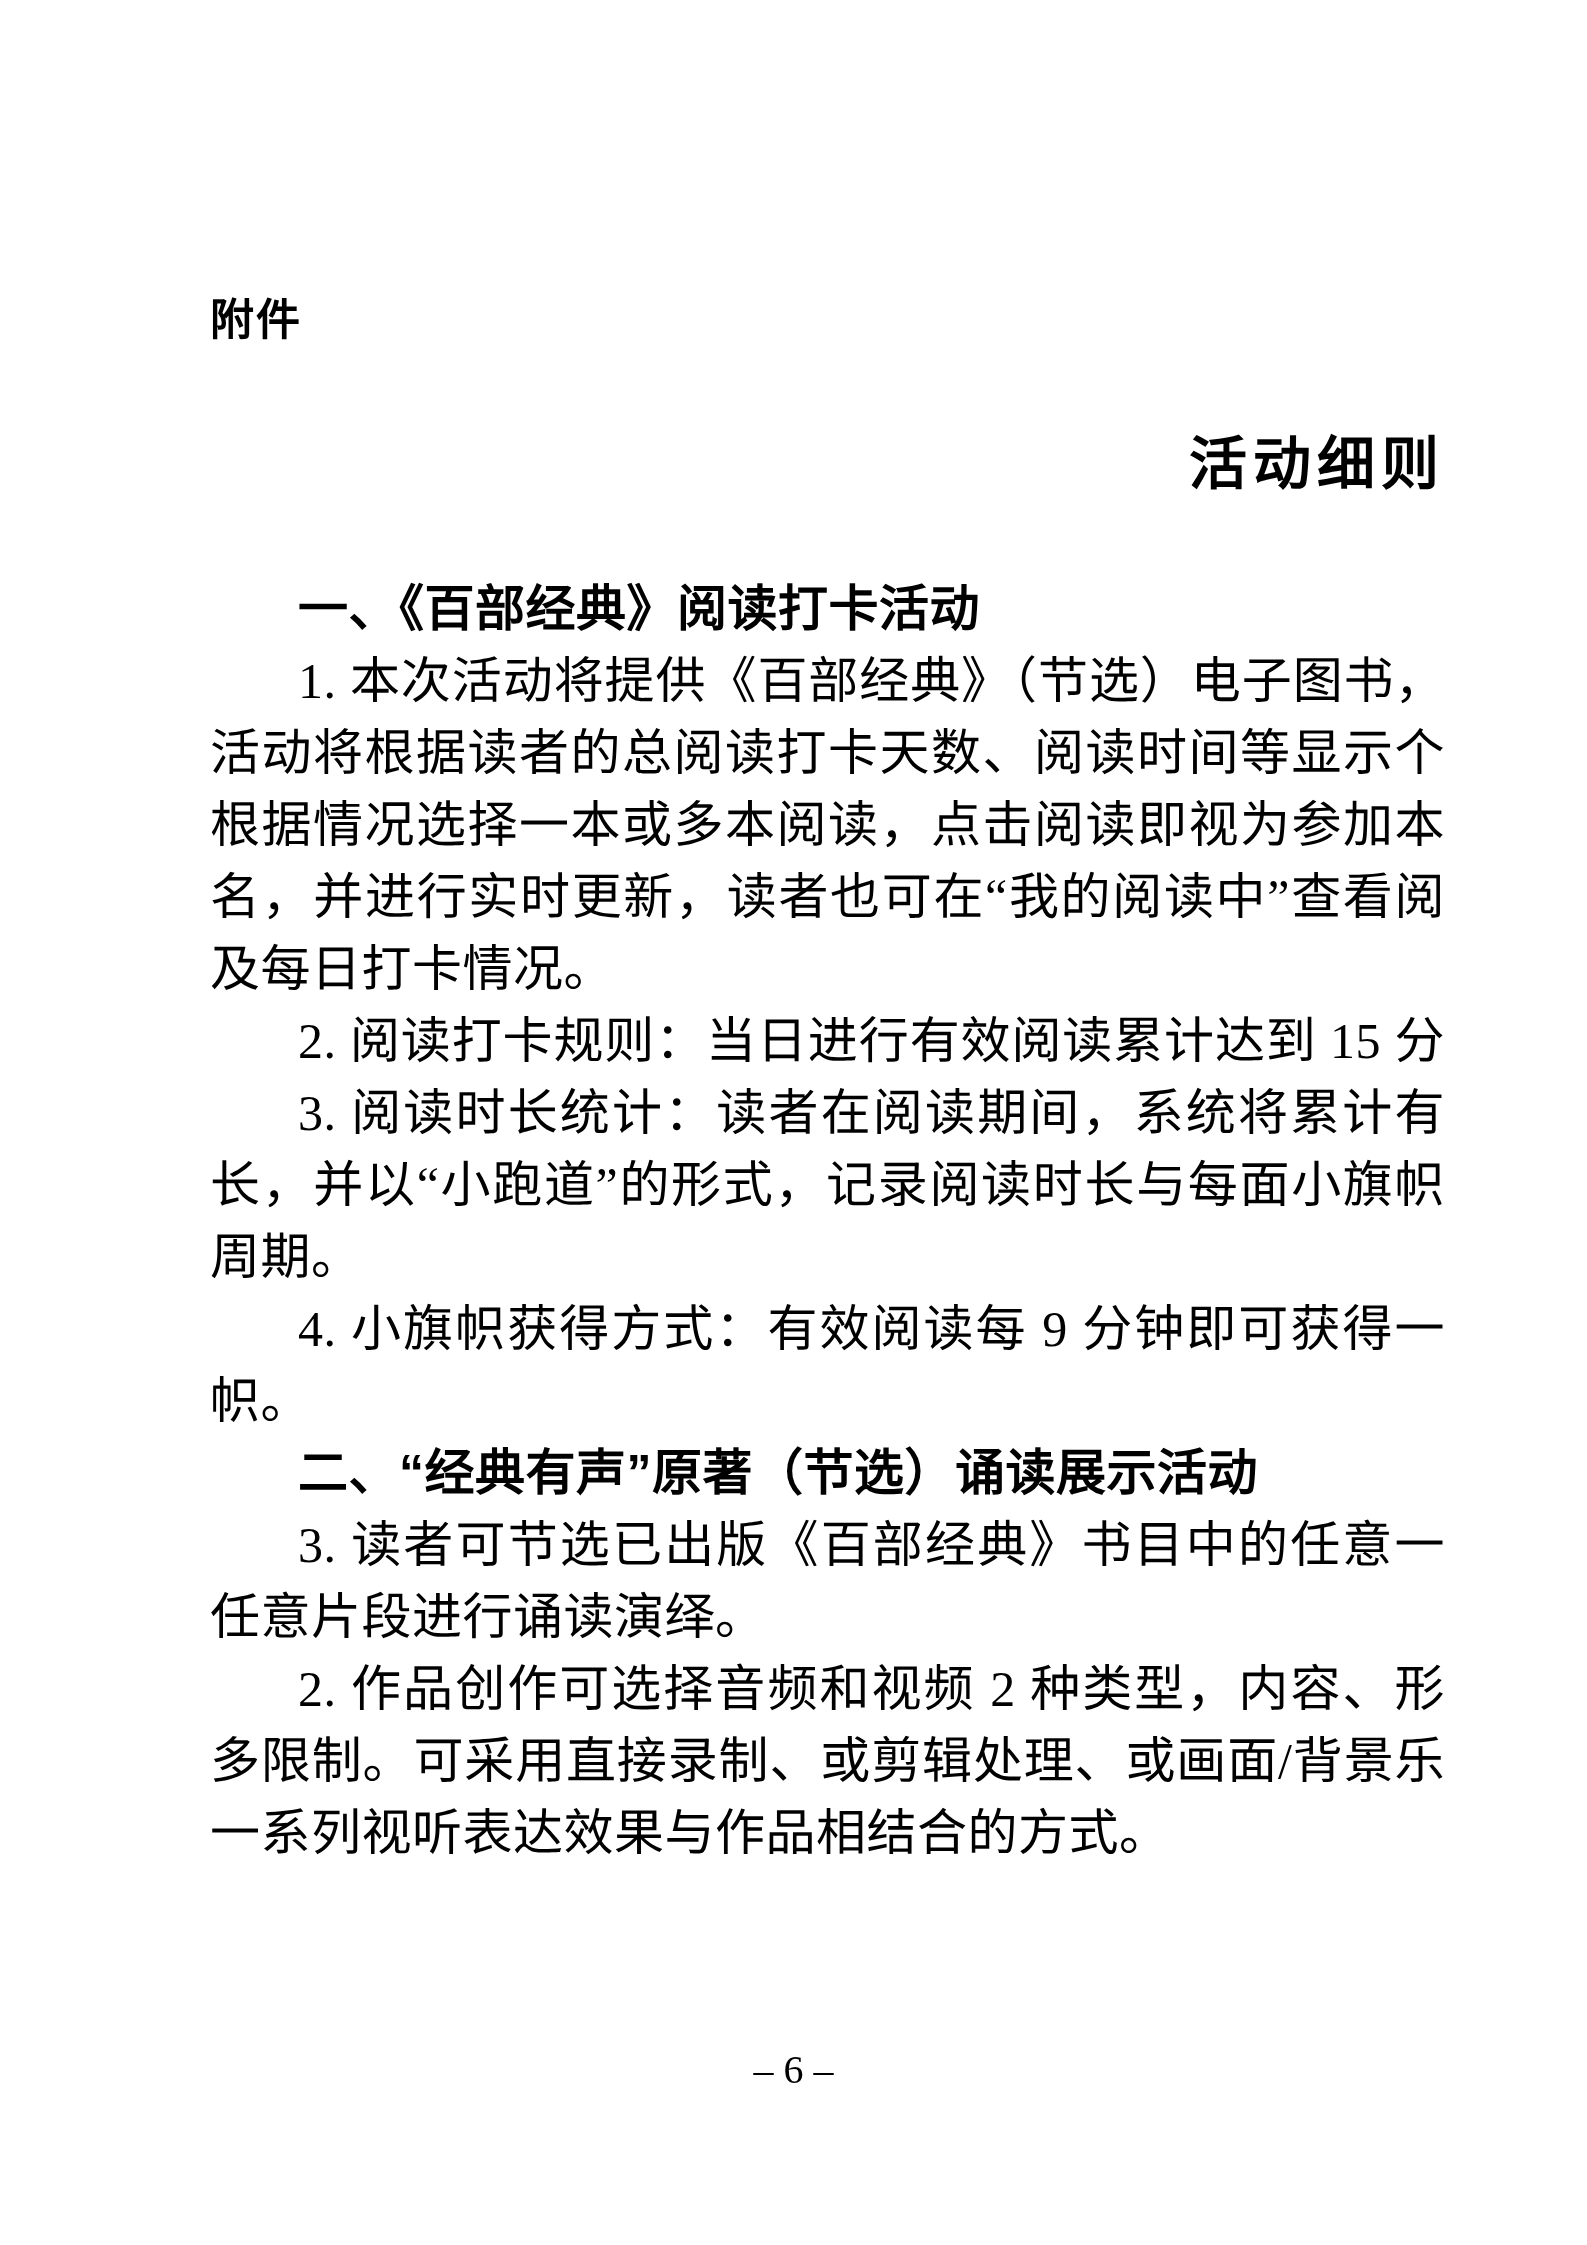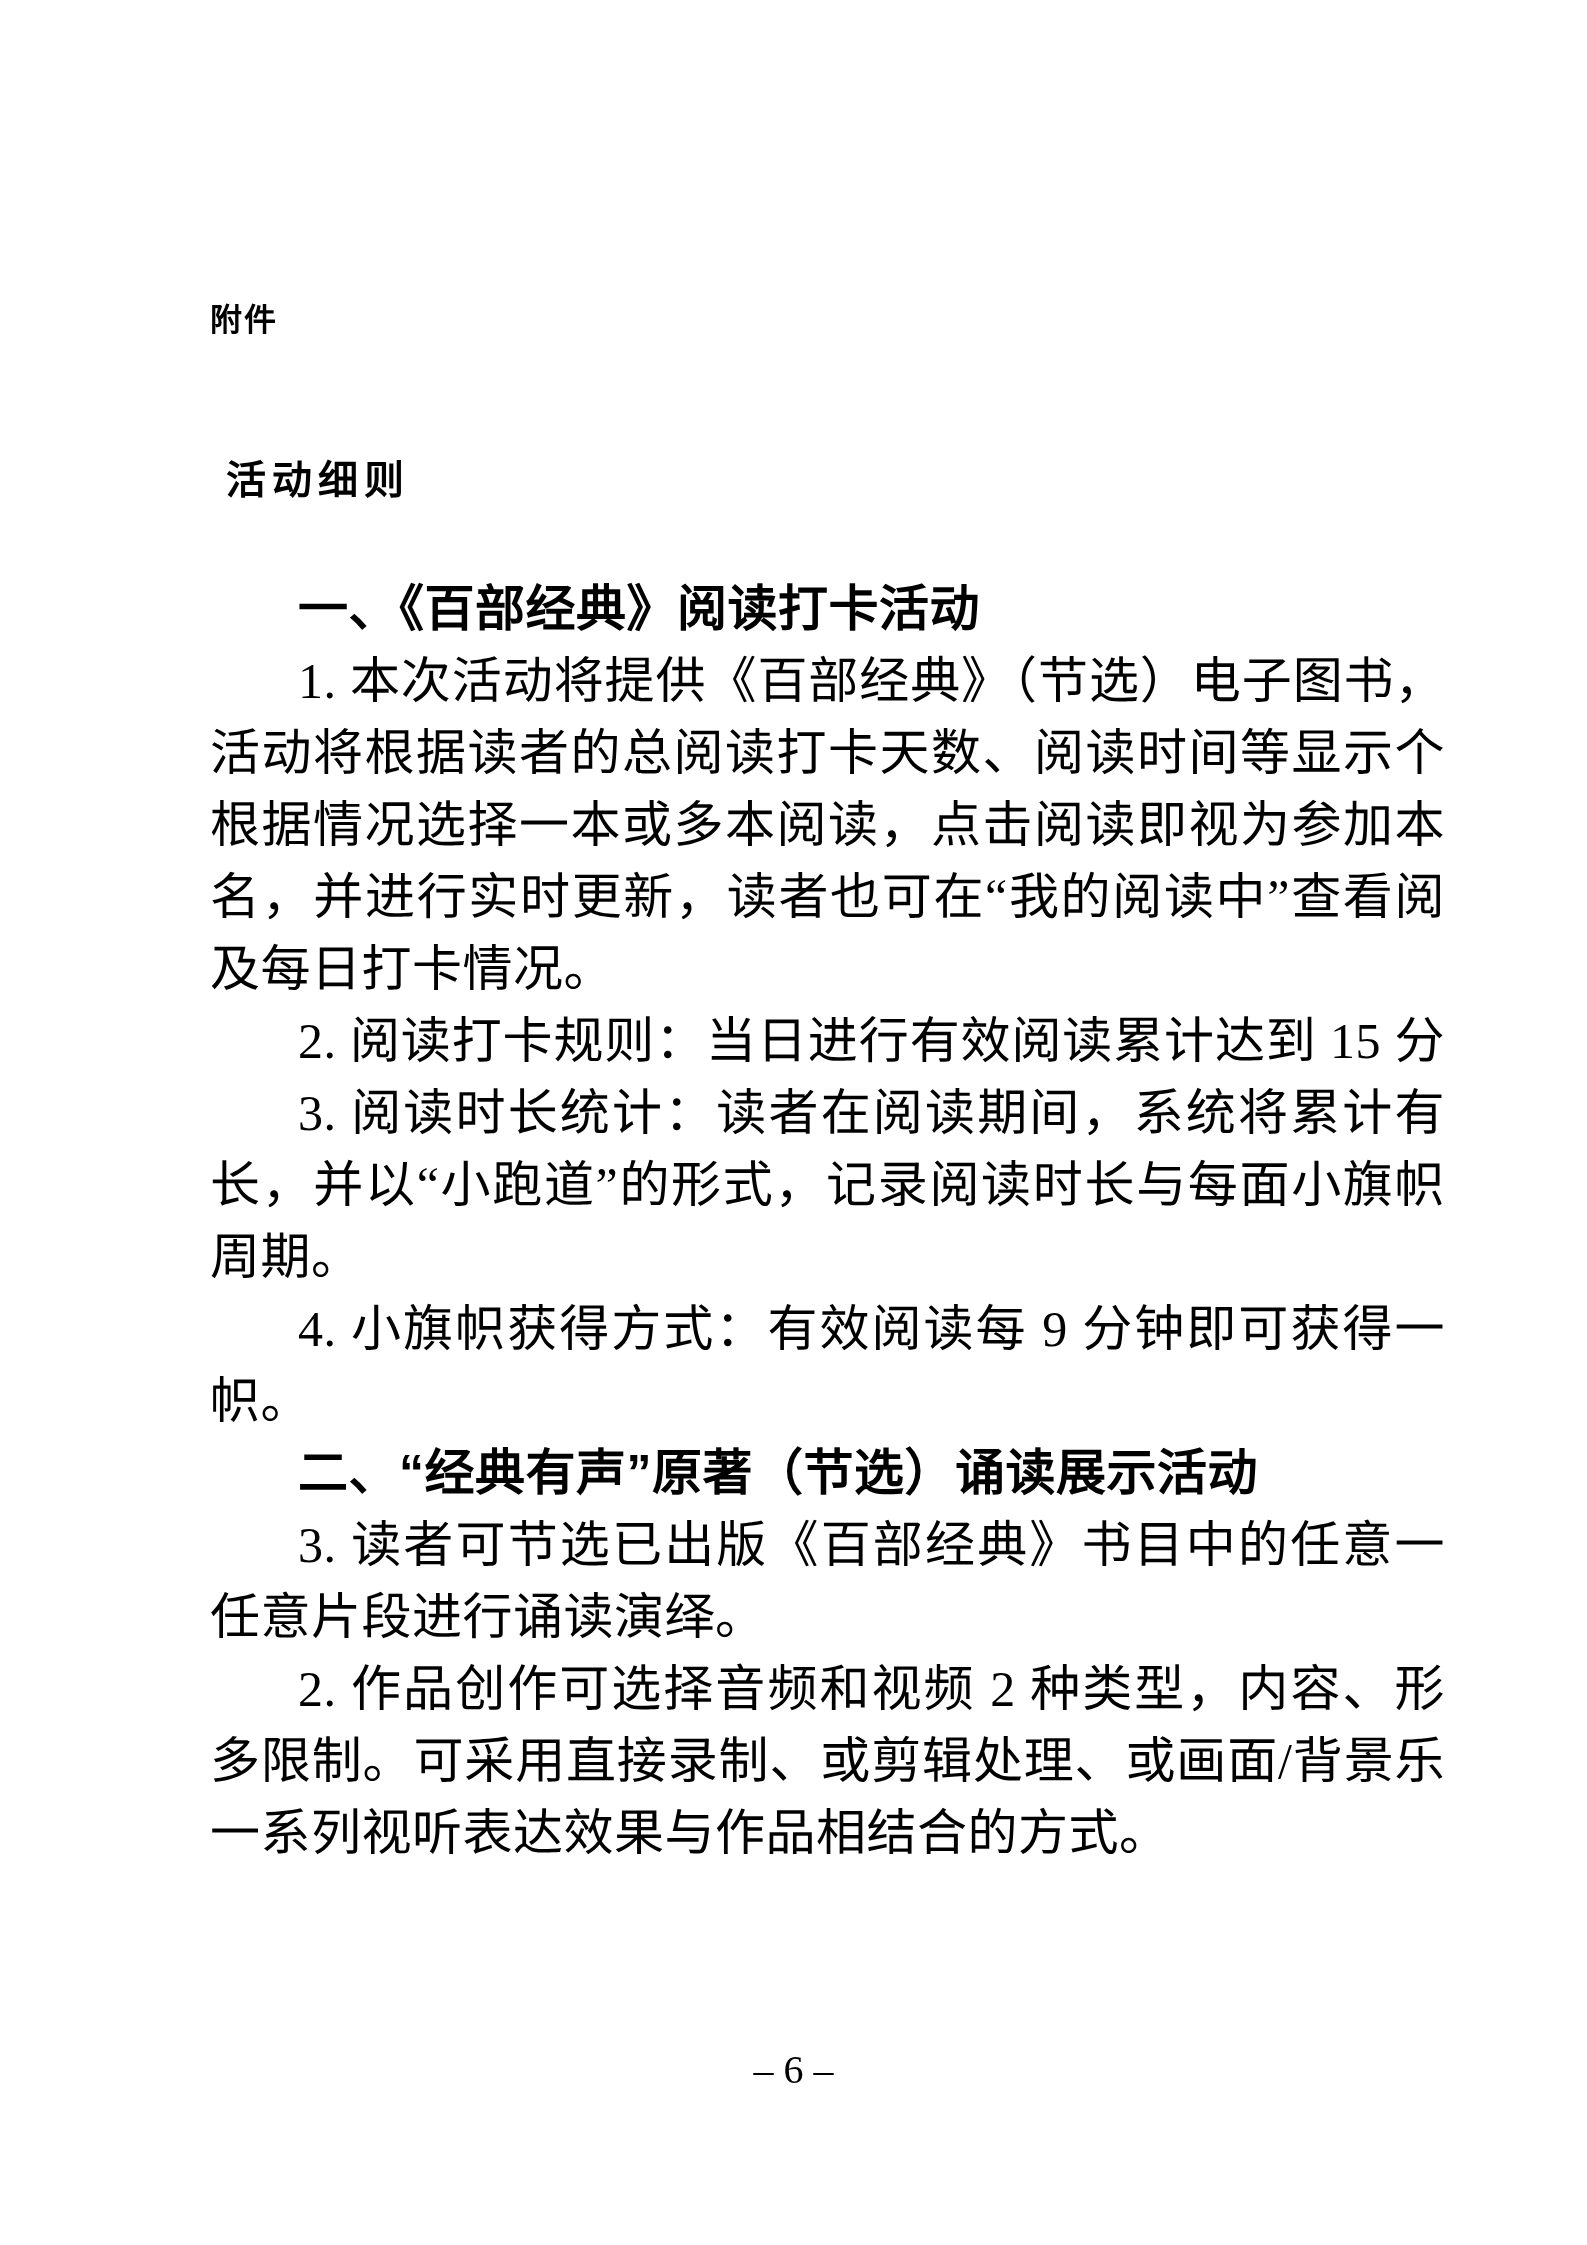--- a/index.html
+++ b/index.html
@@ -12,35 +12,35 @@
     overflow: hidden;
     font-family: "Liberation Serif", "DejaVu Serif", serif;
   }
   
   .attachment {
     position: absolute;
     left: 210px;
     top: 296px;
     font-family: "Liberation Sans", "DejaVu Sans", sans-serif;
     font-weight: 700;
-    font-size: 32px;
+    font-size: 44px;
     line-height: 48px;
     letter-spacing: 2px;
   }
   
   .doc-title {
     position: absolute;
     left: 210px;
     top: 433px;
     width: 1235px;
-    margin: 16px;
-    text-align: left;
+    margin: 0;
+    text-align: right;
     font-family: "Liberation Sans", "DejaVu Sans", sans-serif;
     font-weight: 700;
-    font-size: 40px;
+    font-size: 58px;
     line-height: 62px;
     letter-spacing: 6px;
   }
   
   .content {
     position: absolute;
     left: 210px;
     top: 573px;
     width: 1235px;
   }

